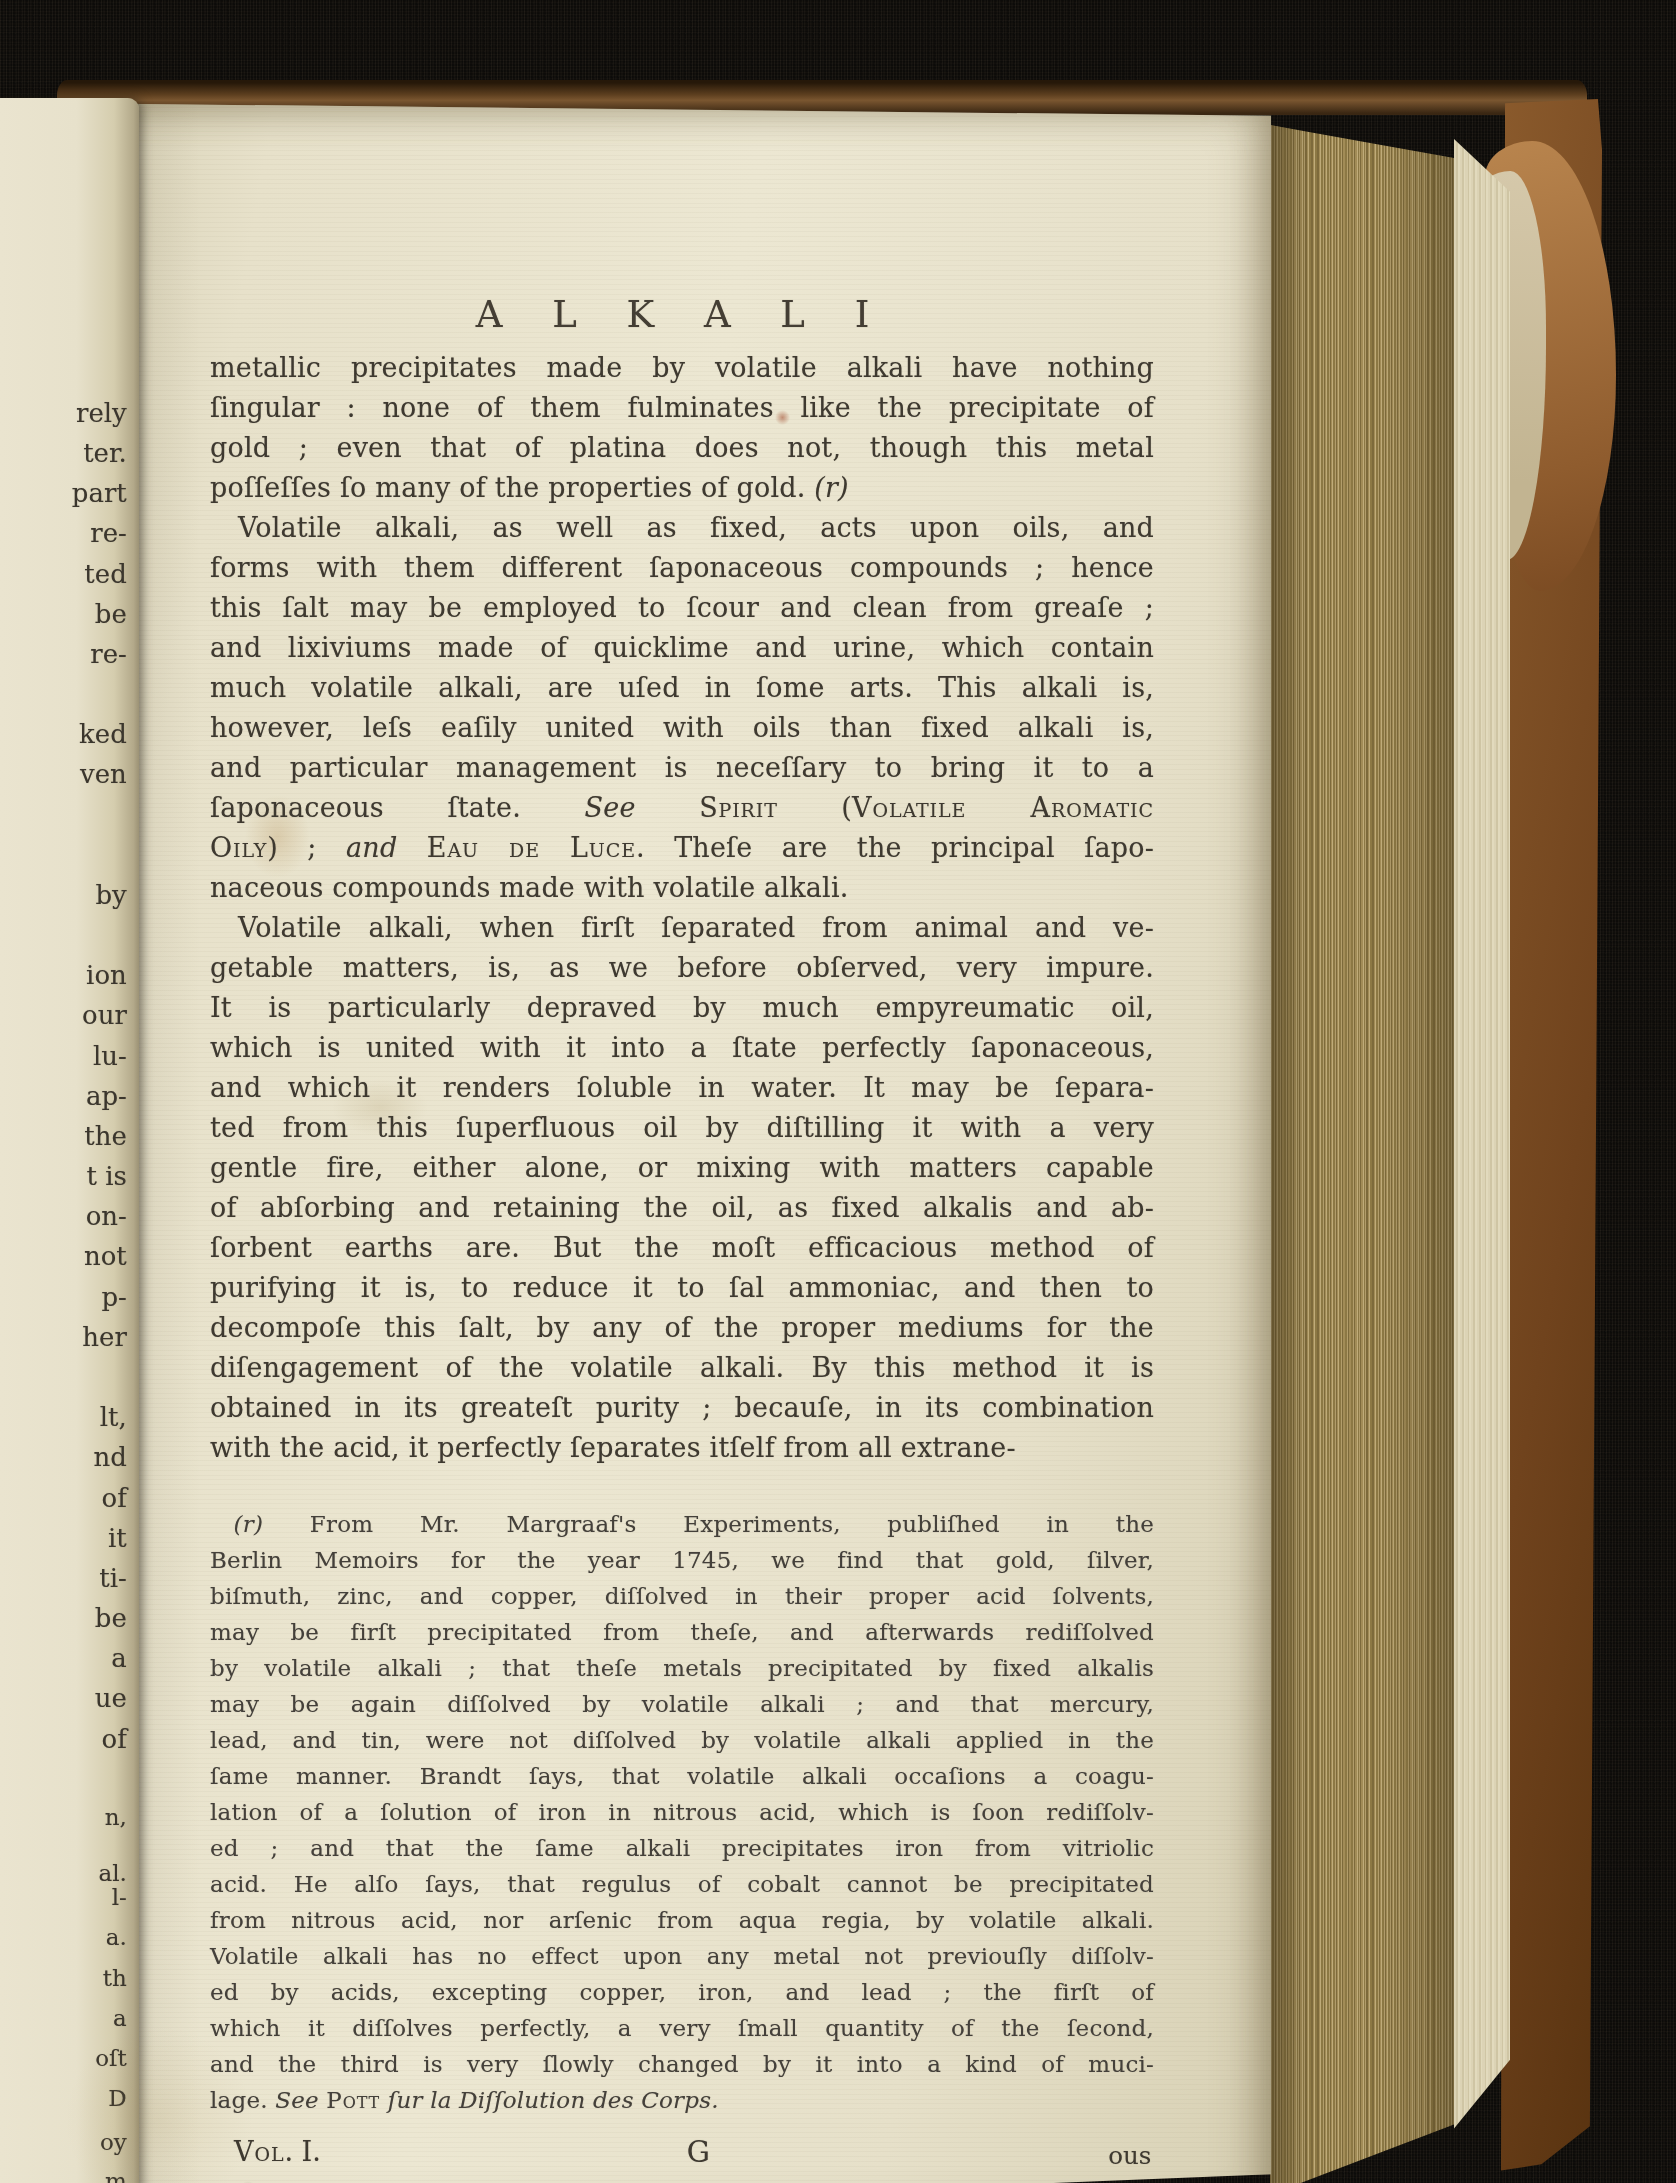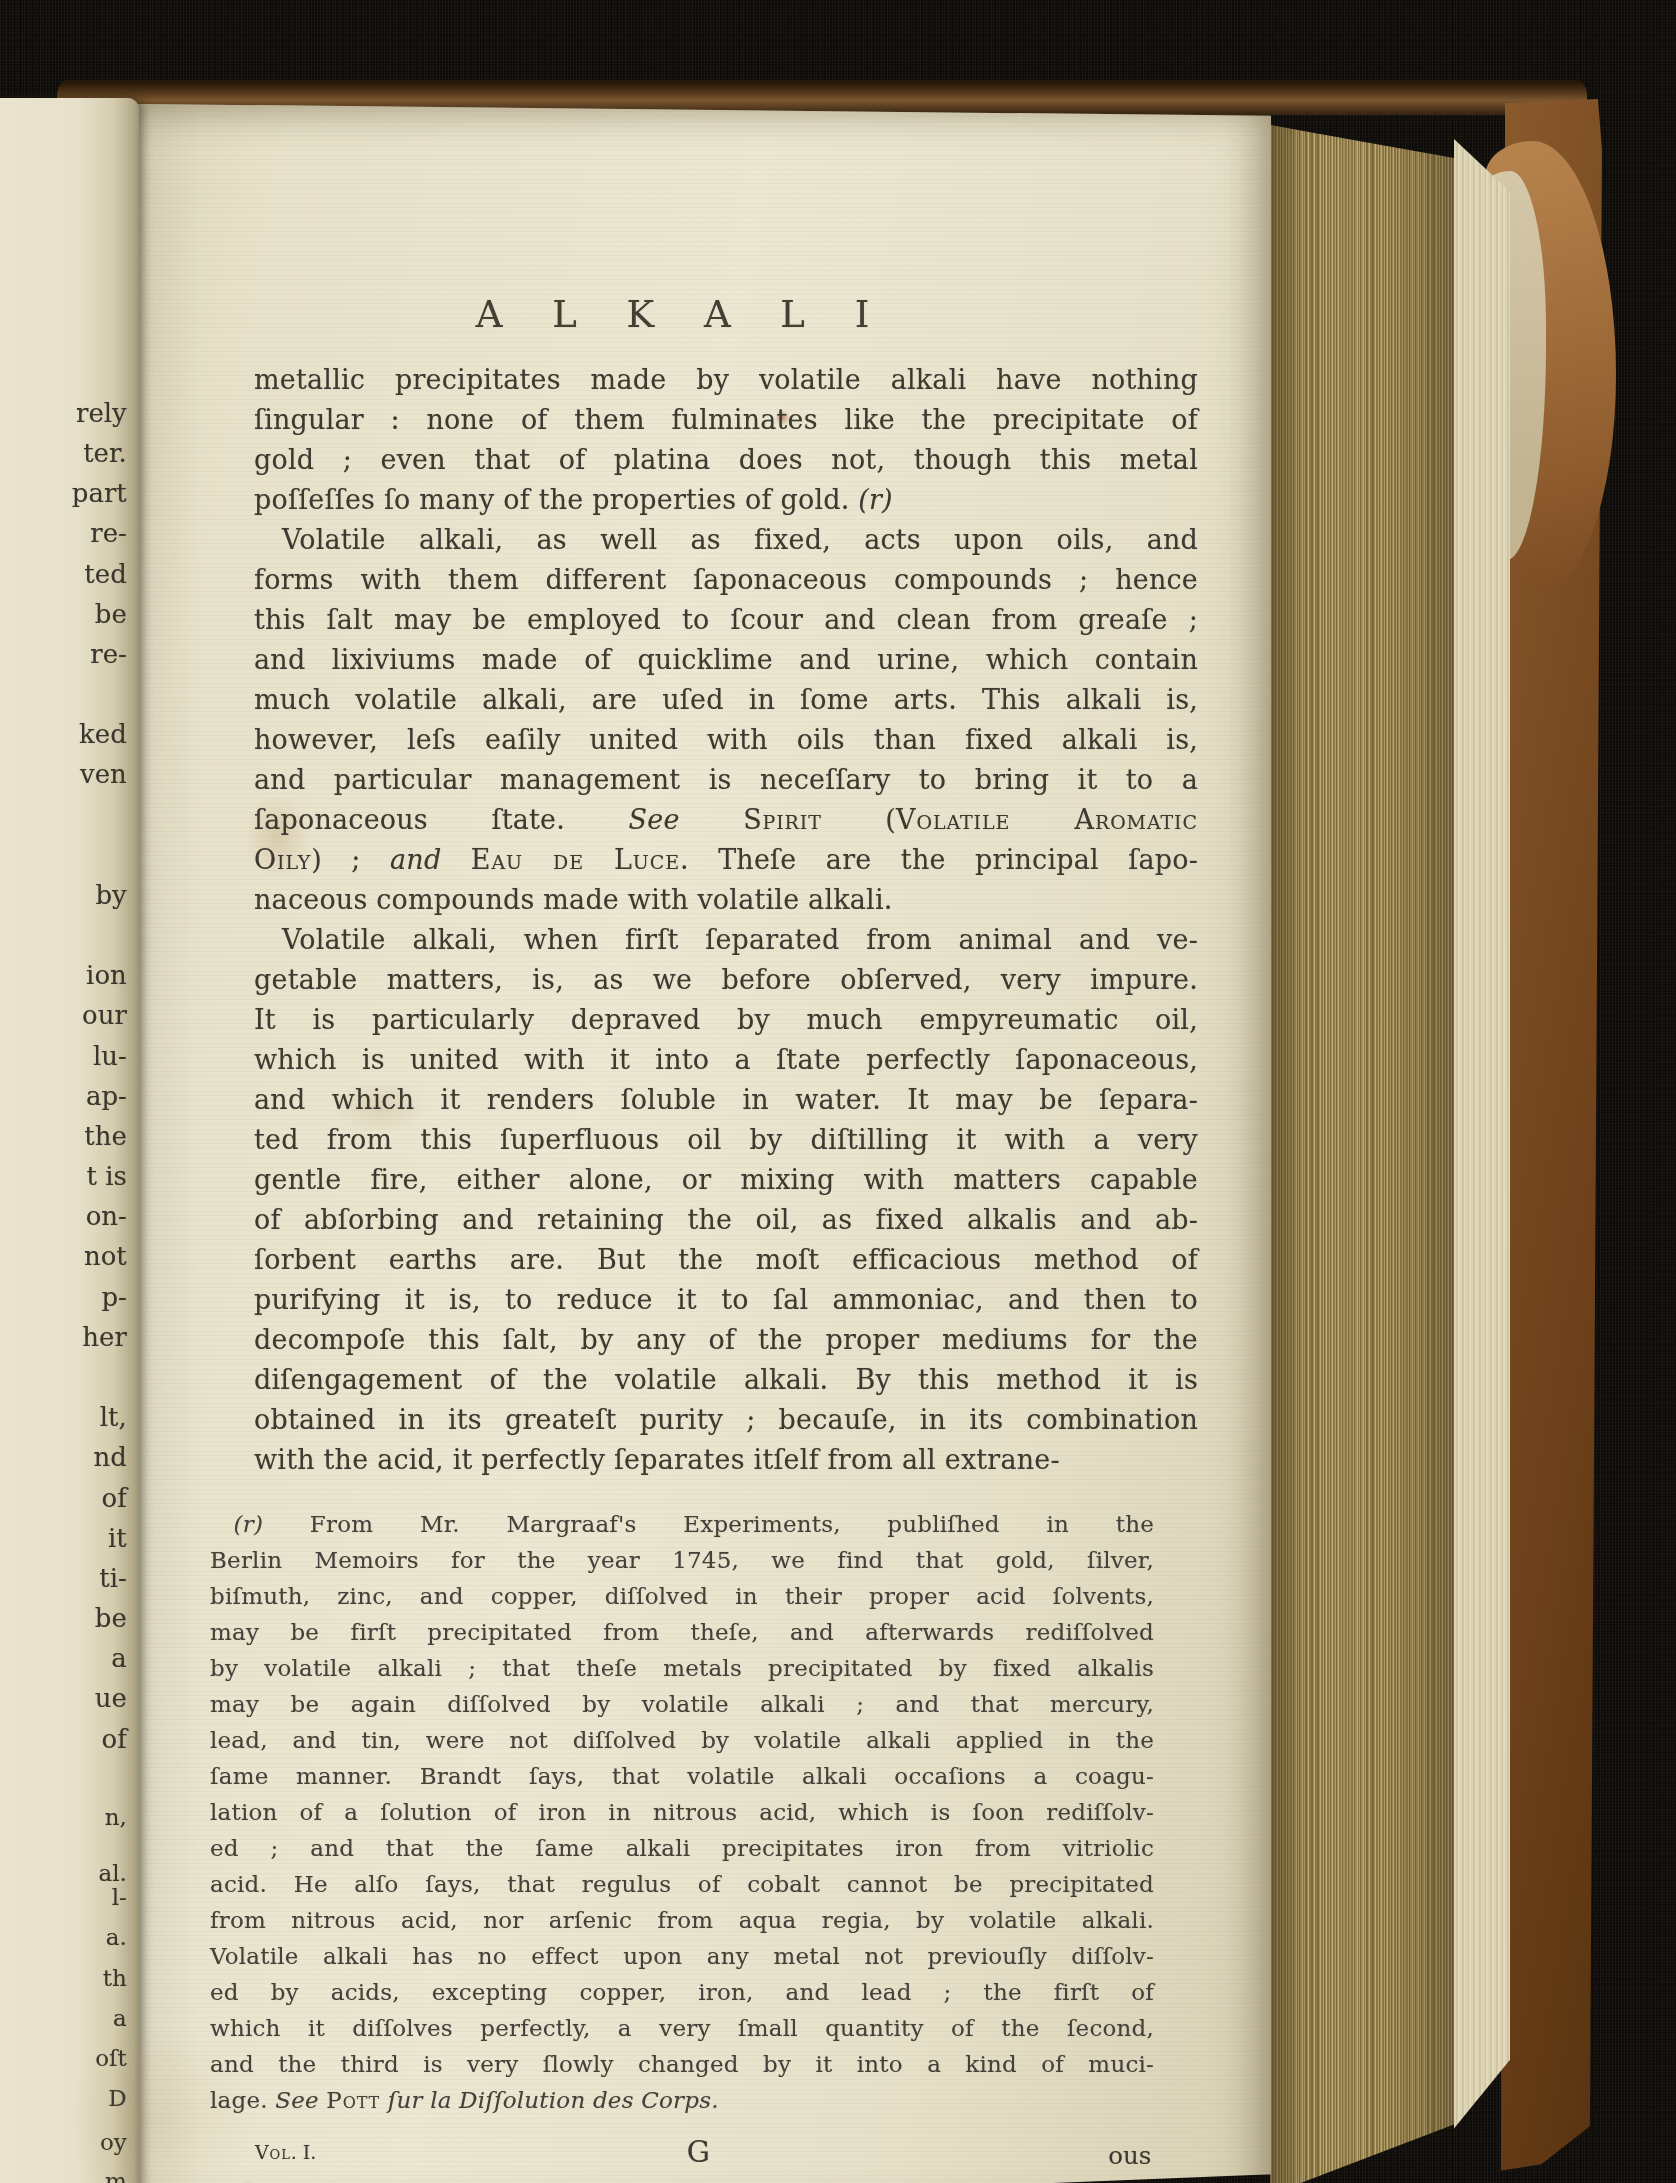--- a/index.html
+++ b/index.html
@@ -55,35 +55,35 @@
   #stain1{left:245px;top:795px;width:65px;height:83px;background:radial-gradient(closest-side,rgba(165,120,55,.22),rgba(165,120,55,0));}
   #stain2{left:775px;top:410px;width:15px;height:15px;background:radial-gradient(closest-side,rgba(150,55,25,.5),rgba(150,55,25,0));}
   #stain3{left:332px;top:1079px;width:96px;height:57px;background:radial-gradient(closest-side,rgba(150,125,70,.16),rgba(150,125,70,0));}
   #stain4{left:236px;top:2181px;width:24px;height:37px;background:radial-gradient(closest-side,rgba(55,50,40,.55),rgba(55,50,40,0));}
   #stain5{left:65px;top:2026px;width:188px;height:188px;background:radial-gradient(closest-side,rgba(160,135,75,.12),rgba(160,135,75,0));}
 
   
   #page-header{position:absolute;left:210px;top:293px;width:944px;z-index:7;
     text-align:center;font-size:37px;letter-spacing:19px;color:#443e34;
     text-shadow:0 0 0.9px rgba(68,62,52,.4);}
-  #body-text{position:absolute;left:210px;top:360px;width:944px;z-index:7;
+  #body-text{position:absolute;left:210px;top:348px;width:944px;z-index:7;
     font-size:27px;color:#3e3930;letter-spacing:0.2px;
-    text-shadow:0 0 0.9px rgba(62,57,48,.32);margin-left:44px;}
+    text-shadow:0 0 0.9px rgba(62,57,48,.32);}
   #body-text .line{height:40px;line-height:40px;}
   #footnote{position:absolute;left:210px;top:1506px;width:944px;z-index:7;
     font-size:23px;color:#44403a;letter-spacing:0.2px;
     text-shadow:0 0 0.9px rgba(68,64,58,.3);}
   #footnote .line{height:36px;line-height:36px;}
   .line{text-align:justify;text-align-last:justify;}
   .line.end{text-align-last:left;}
   .line.indent{text-indent:28px;}
   #footnote .line.indent{text-indent:23.6px;}
   #footer{position:absolute;left:210px;top:2130px;width:944px;height:48px;z-index:7;
     color:#3e3930;text-shadow:0 0 0.9px rgba(62,57,48,.32);}
-  #footer-volume{position:absolute;left:45px;top:0;font-size:19px;line-height:44px;}
+  #footer-volume{position:absolute;left:24px;top:0;font-size:27px;line-height:44px;}
   #footer-signature{position:absolute;left:50%;top:0;transform:translateX(20%);font-size:29px;line-height:44px;}
   #footer-catchword{position:absolute;right:2.6px;top:3.5px;font-size:24.5px;line-height:44px;}
 
   
   .frag{position:absolute;right:12.2px;font-size:26px;line-height:29px;color:#3b362d;
     white-space:nowrap;text-shadow:0 0 0.9px rgba(59,54,45,.35);}
   .frag.small{font-size:23px;line-height:24.5px;}
 </style>
 </head>
 <body>

